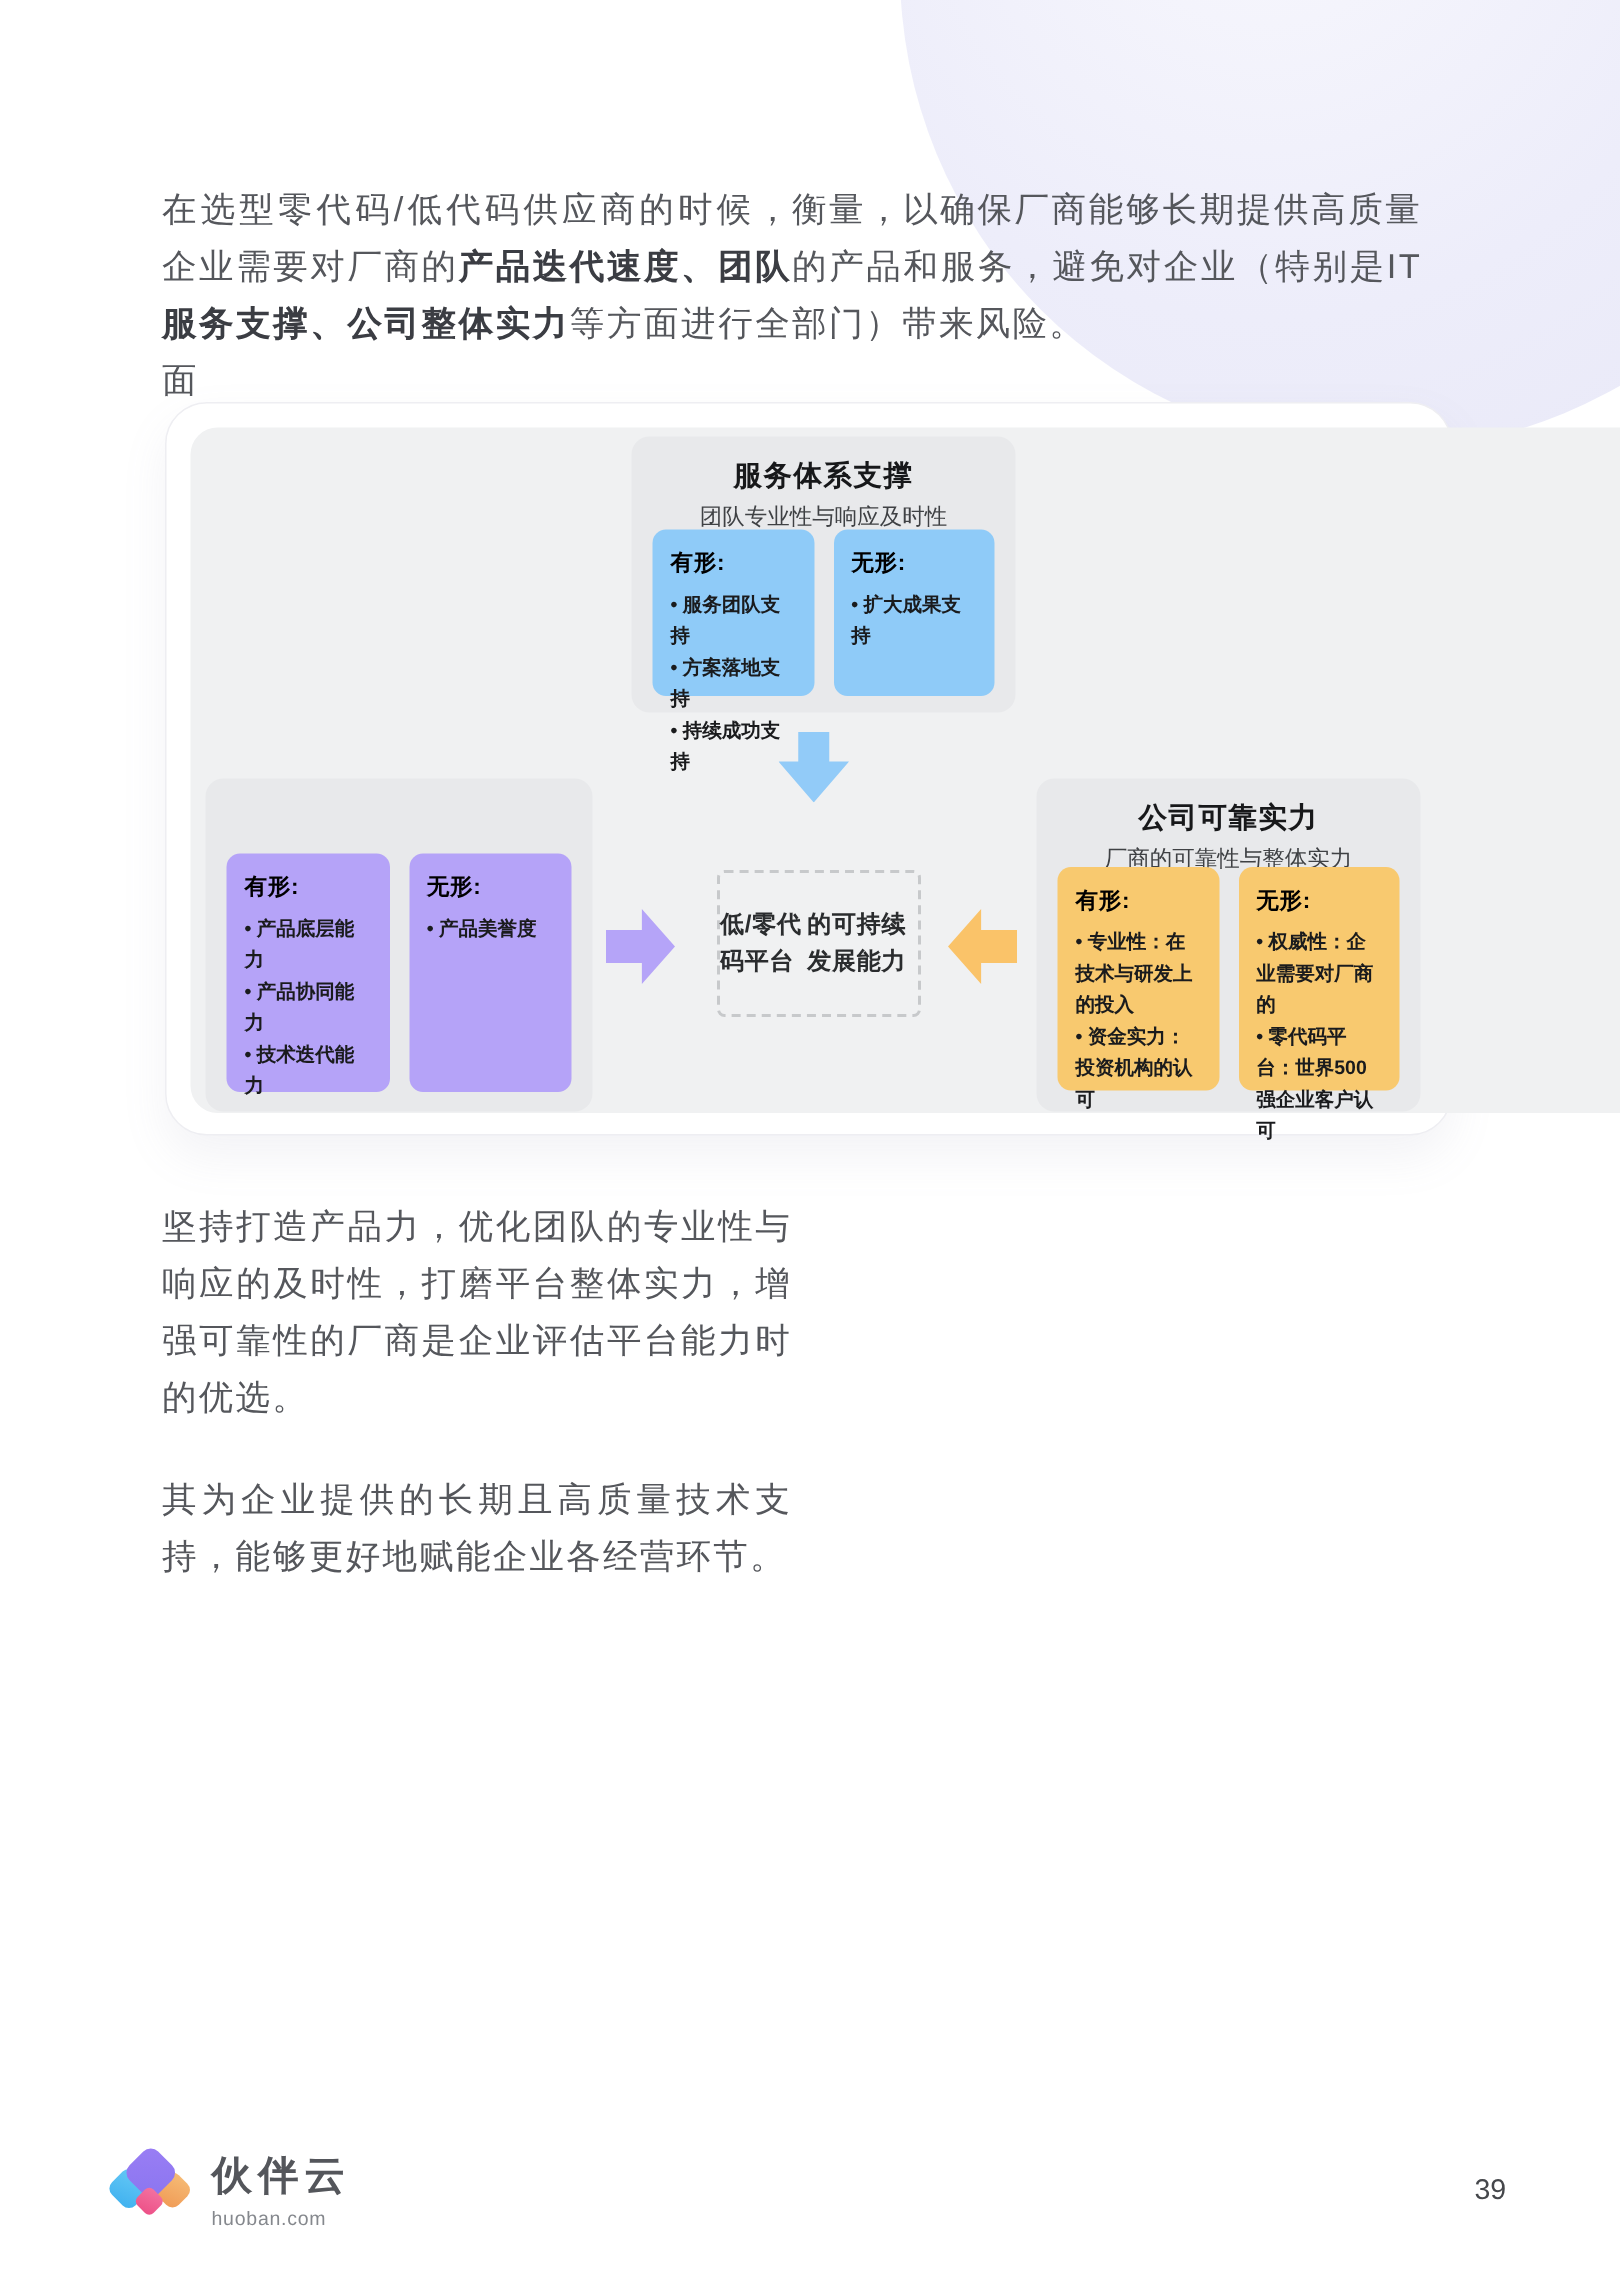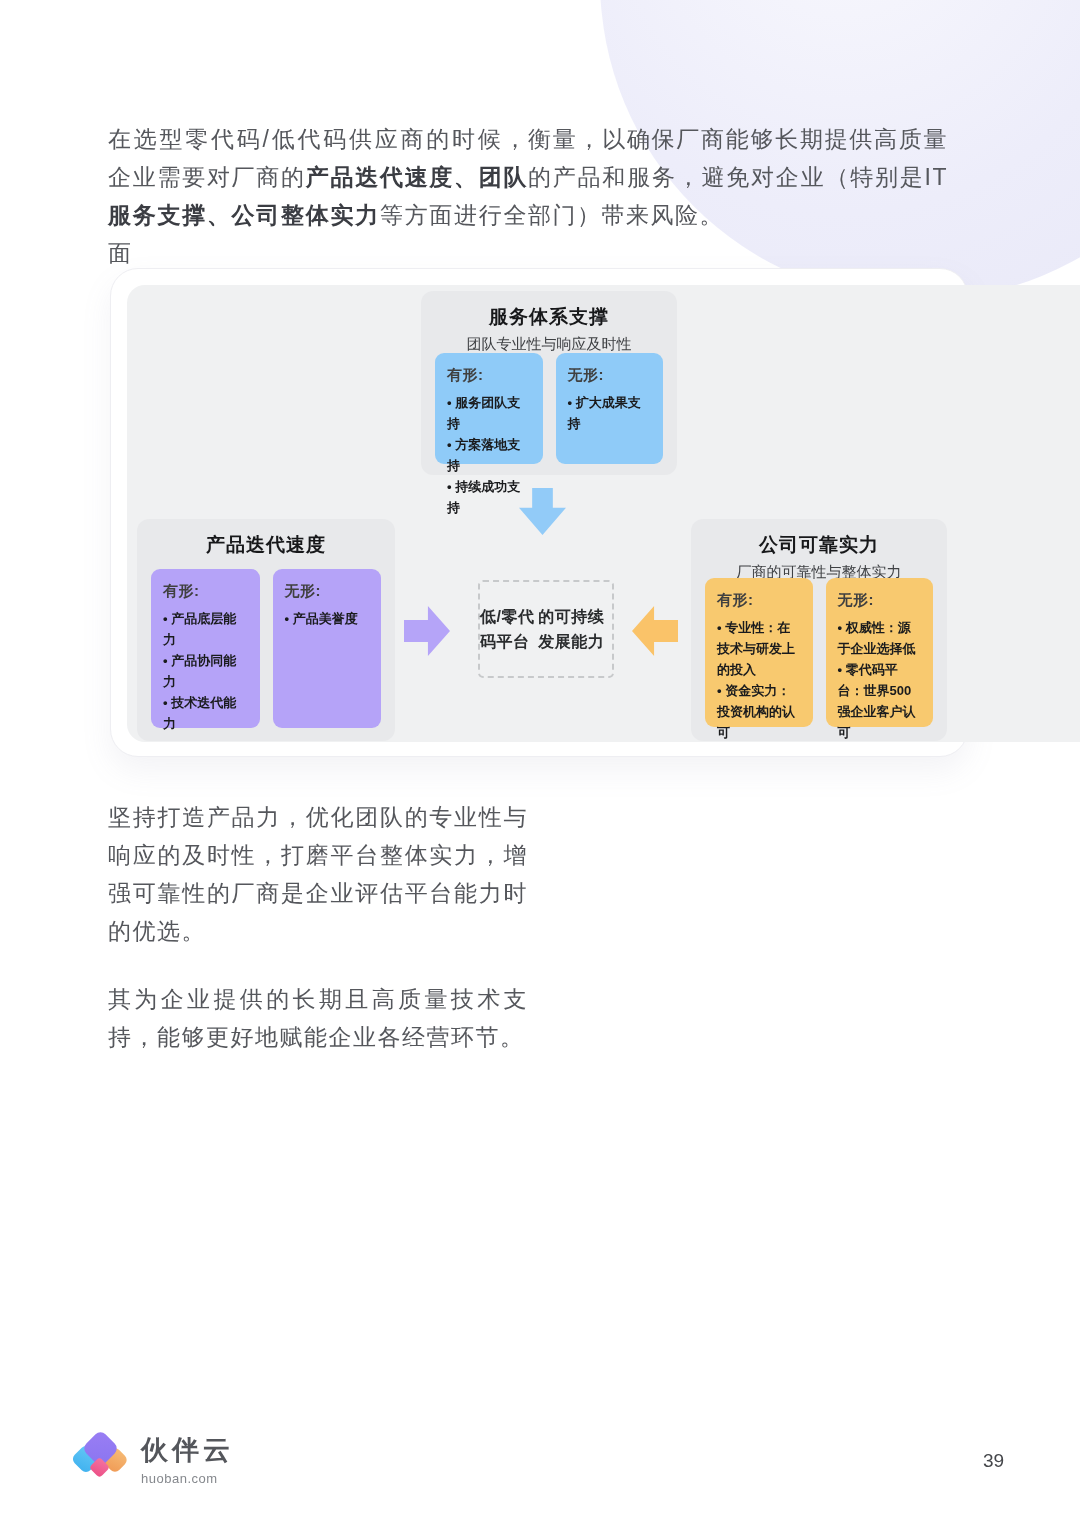--- a/index.html
+++ b/index.html
@@ -55,21 +55,21 @@
     font-family:"Liberation Serif","DejaVu Serif",serif; color:#3f4144;
   }
   .box-row { position:absolute; left:14px; right:14px; display:flex; gap:13px; }
   .panel-top   .box-row { top:62px; }
   .panel-left  .box-row { top:50px; }
   .panel-right .box-row { top:59px; }
   .box { flex:1; border-radius:9px; padding:13px 11px 10px 12px; }
   .panel-top   .box { height:111px; background:#8fcbf8; }
   .panel-left  .box { height:159px; background:#b5a3f8; }
   .panel-right .box { height:149px; background:#f8c96f; }
-  .box-label { font-size:15px; font-weight:700; color:#404040; margin-bottom:7px; letter-spacing:0.5px; }
+  .box-label { font-size:15px; font-weight:700; color:#000000; margin-bottom:7px; letter-spacing:0.5px; }
   .box-item  { font-size:13px; font-weight:600; color:#1a1b1d; line-height:21px; }
   .box-item::before { content:"• "; }
 
   
   .center-node {
     position:absolute; left:351px; top:295px; width:136px; height:98px;
     border:2px dashed #c7c9cb; border-radius:5px;
     display:flex; flex-direction:row; align-items:center; justify-content:center;
   }
   .center-node div { font-size:16px; font-weight:700; color:#2a2c2e; line-height:25px; letter-spacing:0.5px; }
@@ -139,21 +139,20 @@
               <div class="box-item">持续成功支持</div>
             </div>
             <div class="box">
               <div class="box-label">无形:</div>
               <div class="box-item">扩大成果支持</div>
             </div>
           </div>
         </div>
 
         <div class="panel panel-left">
-          <div class="panel-title">产品迭代速度</div>
           <div class="box-row">
             <div class="box">
               <div class="box-label">有形:</div>
               <div class="box-item">产品底层能力</div>
               <div class="box-item">产品协同能力</div>
               <div class="box-item">技术迭代能力</div>
             </div>
             <div class="box">
               <div class="box-label">无形:</div>
               <div class="box-item">产品美誉度</div>
@@ -165,21 +164,21 @@
           <div class="panel-title">公司可靠实力</div>
           <div class="panel-subtitle">厂商的可靠性与整体实力</div>
           <div class="box-row">
             <div class="box">
               <div class="box-label">有形:</div>
               <div class="box-item">专业性：在技术与研发上的投入</div>
               <div class="box-item">资金实力：投资机构的认可</div>
             </div>
             <div class="box">
               <div class="box-label">无形:</div>
-              <div class="box-item">权威性：源于企业选择低</div>
+              <div class="box-item">权威性：企业需要对厂商的</div>
               <div class="box-item">零代码平台：世界500强企业客户认可</div>
             </div>
           </div>
         </div>
 
         <div class="arrow arrow-down"></div>
         <div class="arrow arrow-right"></div>
         <div class="arrow arrow-left"></div>
 
         <div class="center-node">

